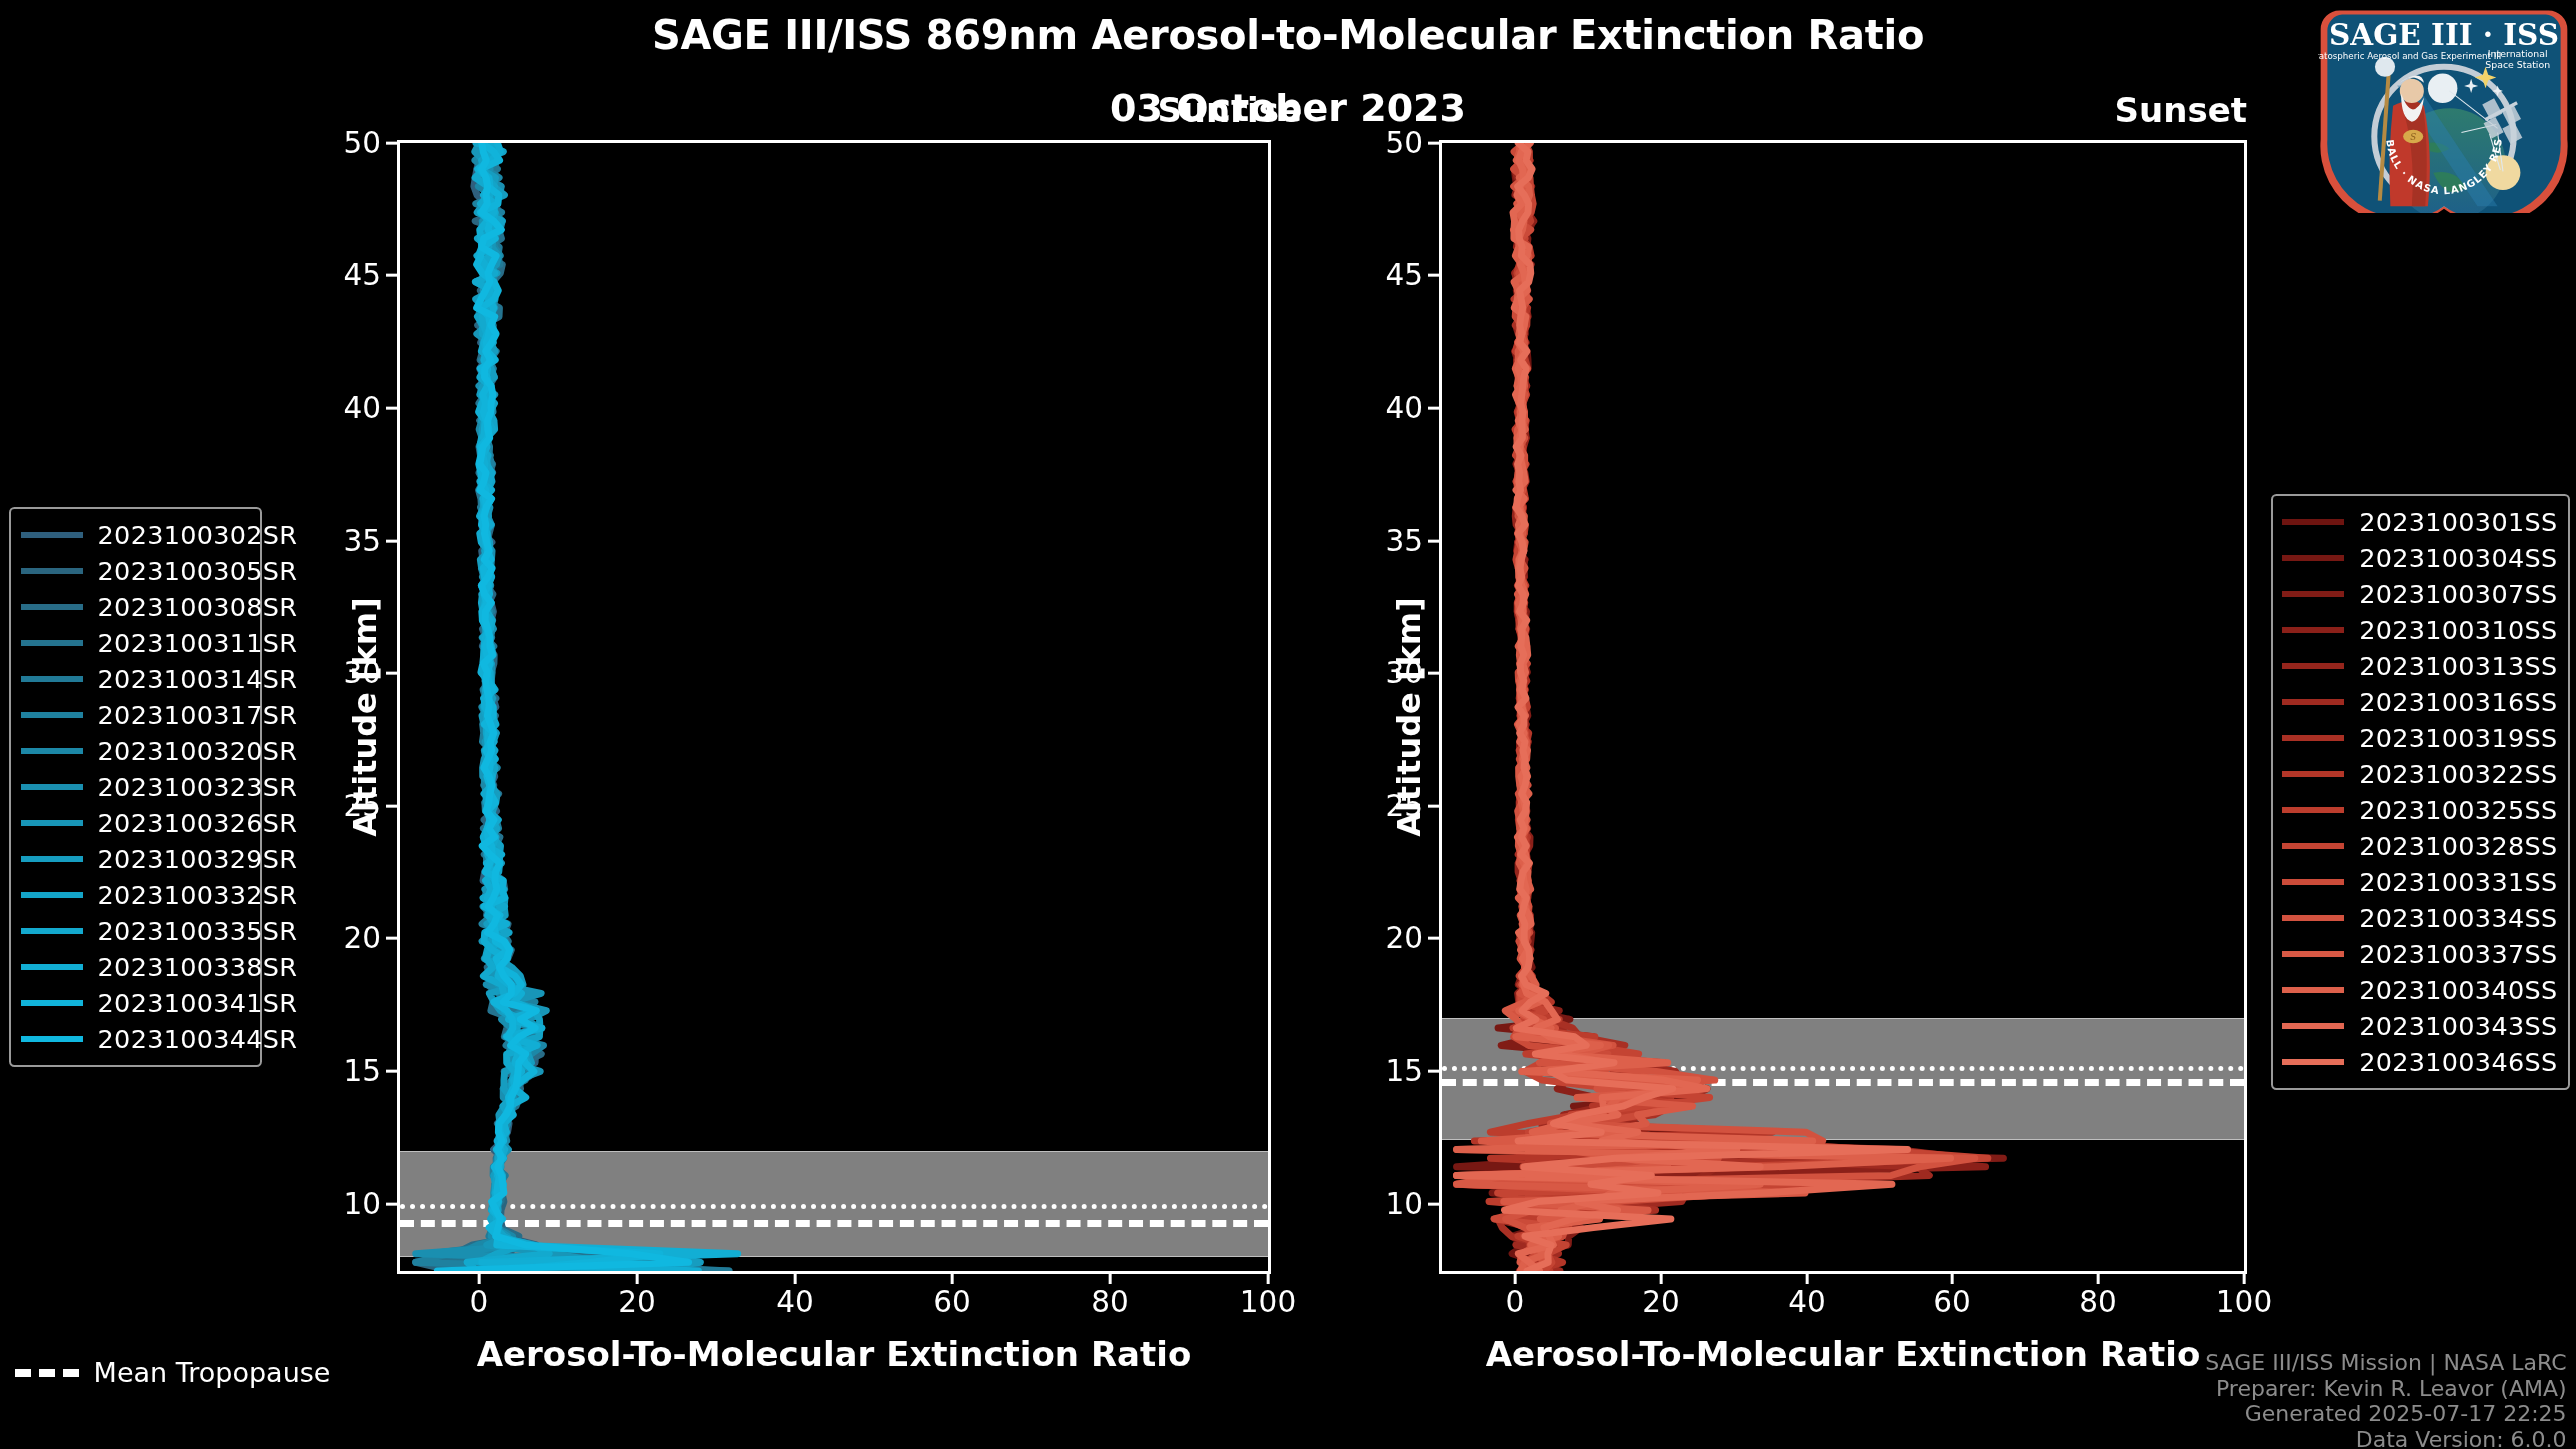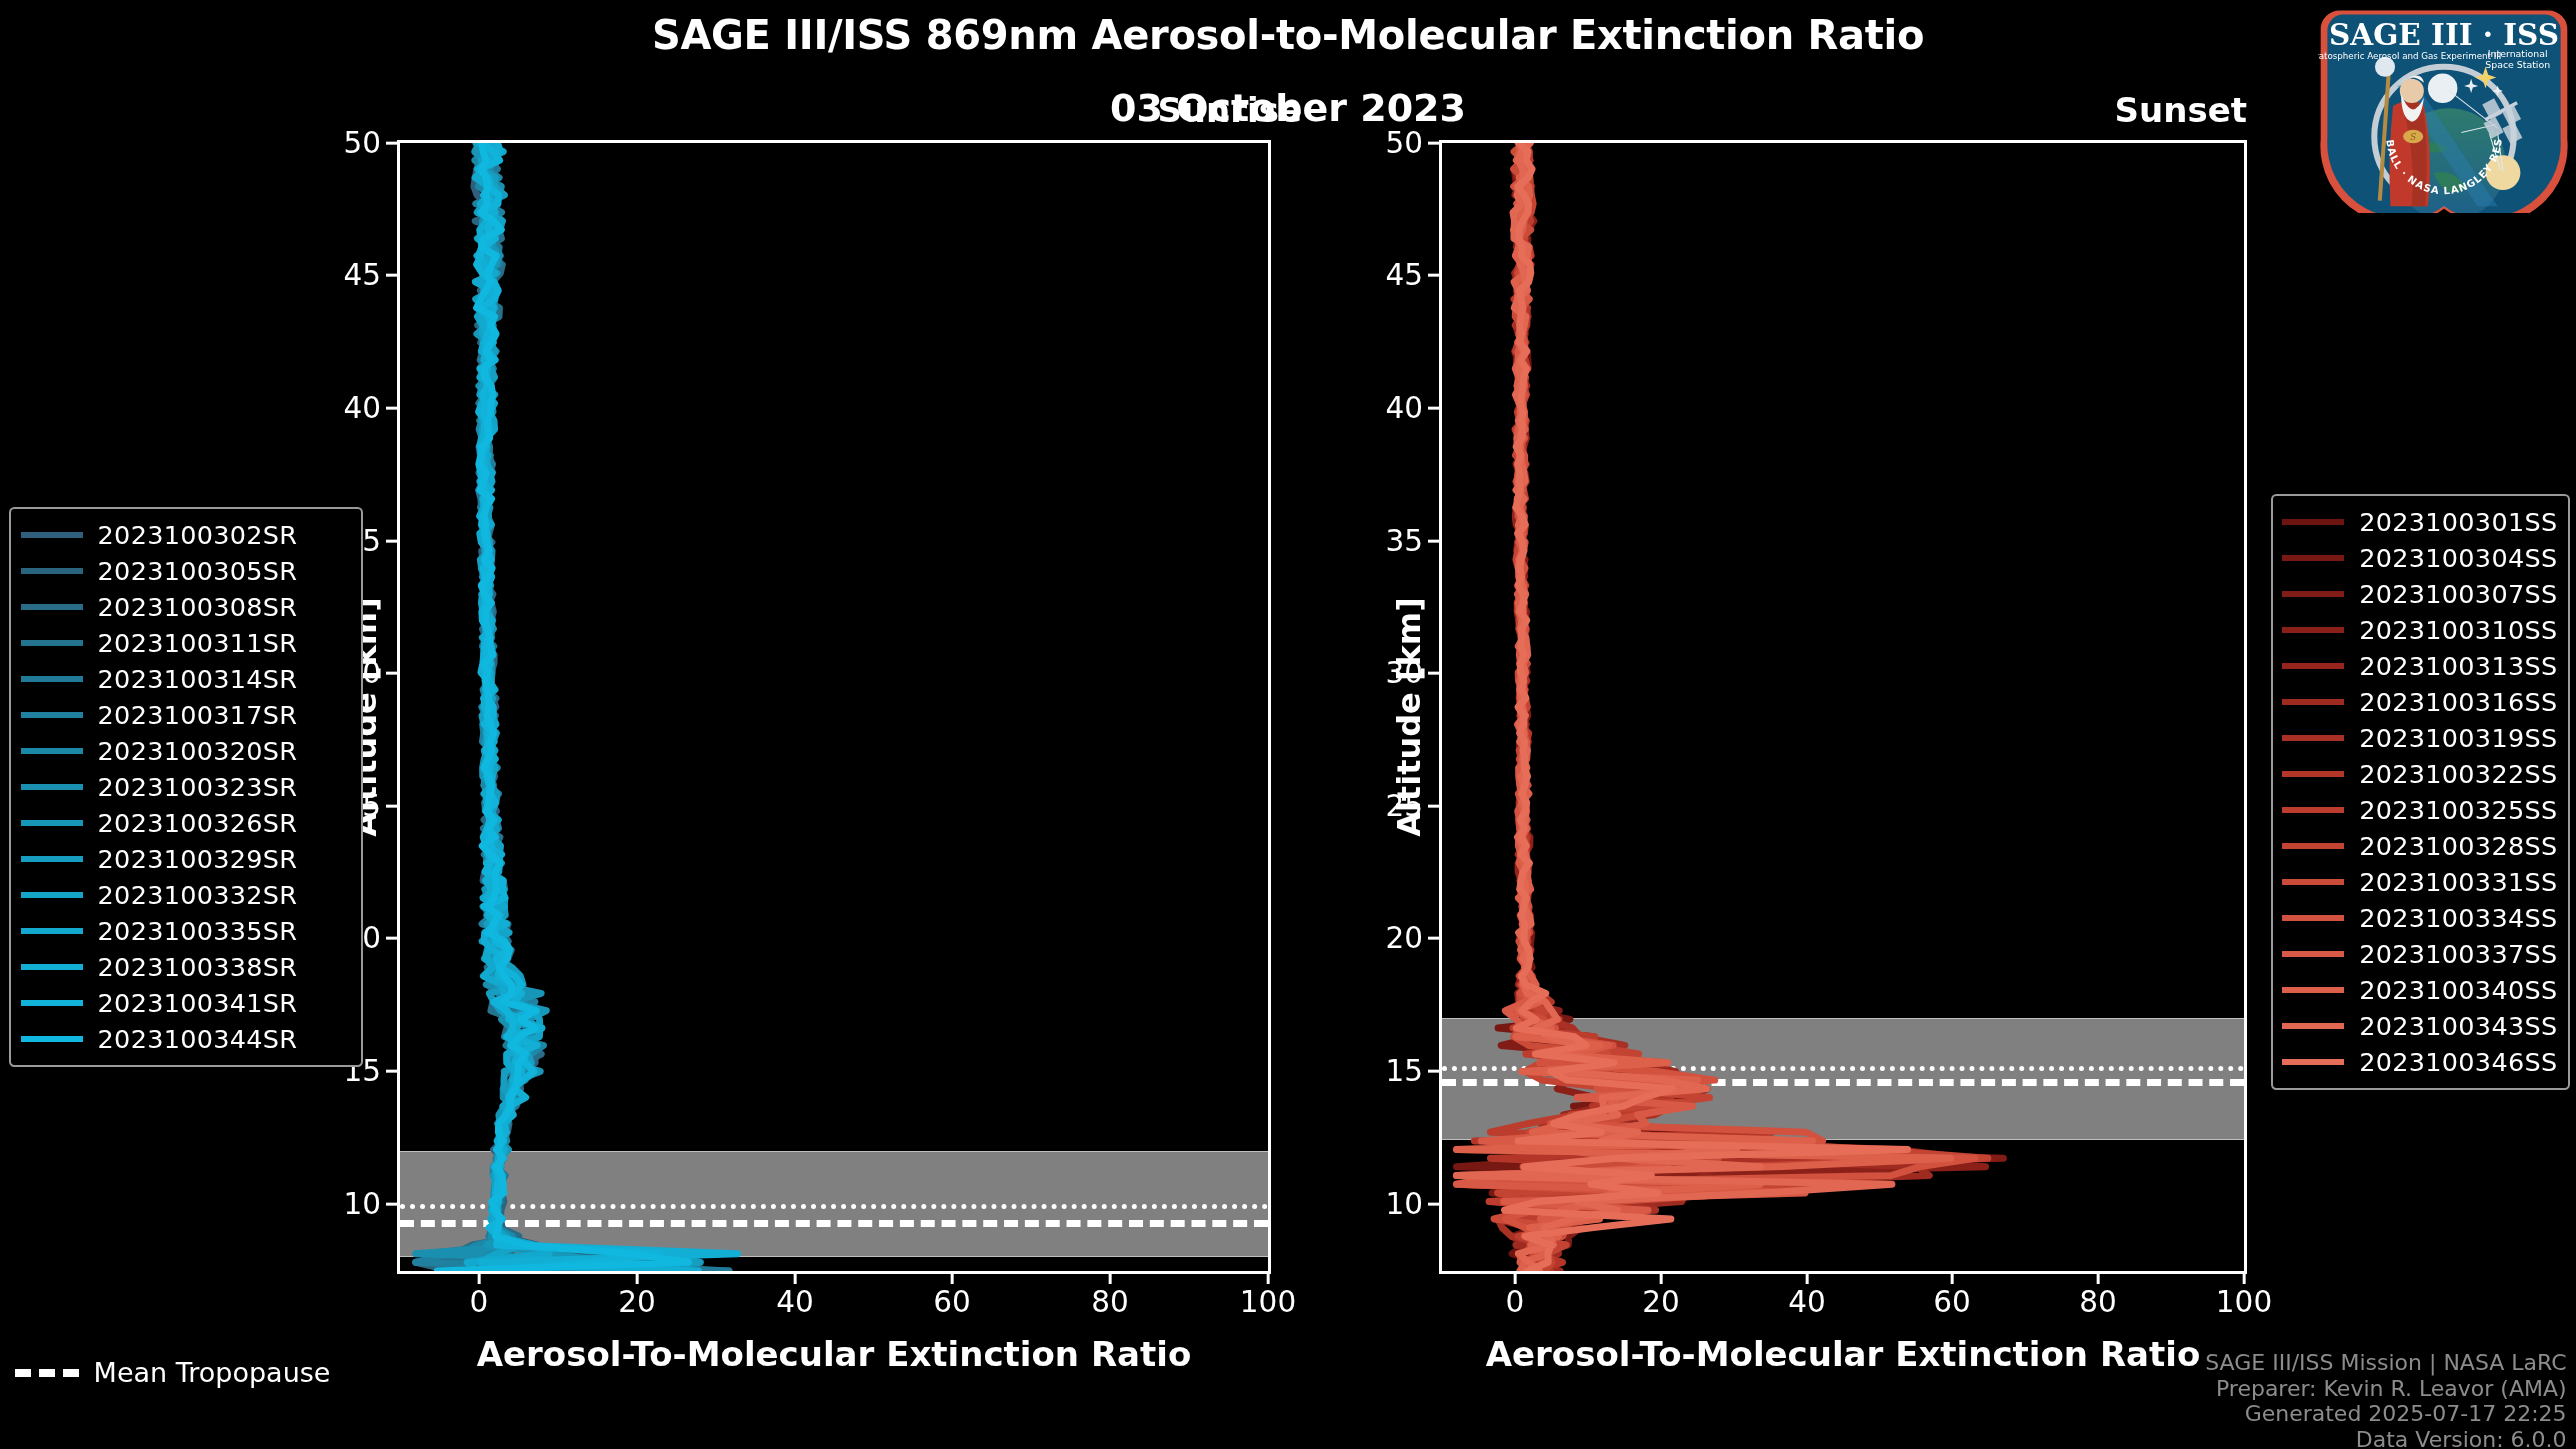--- a/index.html
+++ b/index.html
@@ -135,21 +135,21 @@
 
   
   .legend-box {
     position: absolute;
     background: #000000;
     border: 2px solid #9a9a9a;
     border-radius: 5.4px;
     padding: 8px 12px 8px 9.4px;
     box-sizing: border-box;
   }
-  #legend-left  { left: 9.4px;  top: 507px; width: 354px; }
+  #legend-left  { left: 9.4px;  top: 507px; width: 253px; }
   #legend-right { left: 2271px; top: 494px; width: 299px; }
   .legend-row {
     display: flex;
     align-items: center;
     height: 36px;
   }
   .legend-swatch {
     width: 62px;
     height: 6px;
     flex: 0 0 62px;

